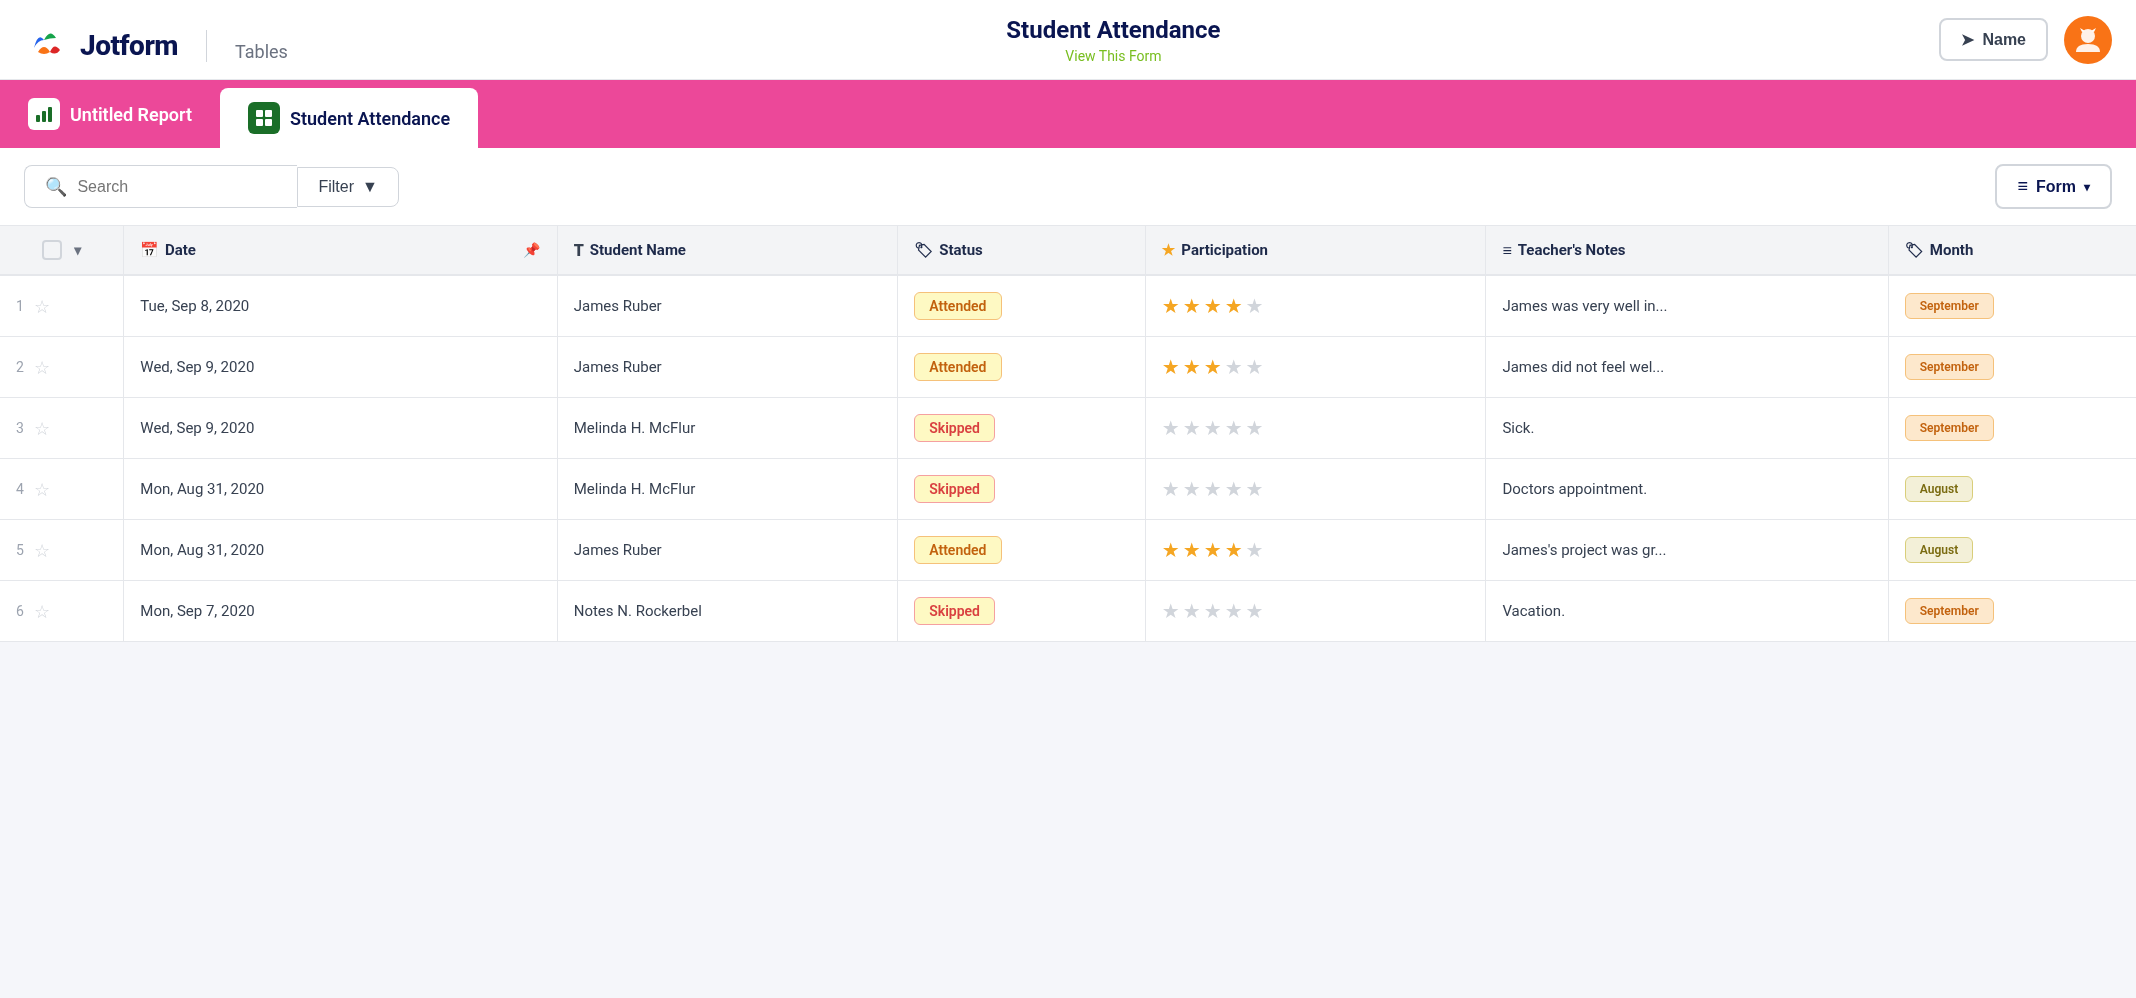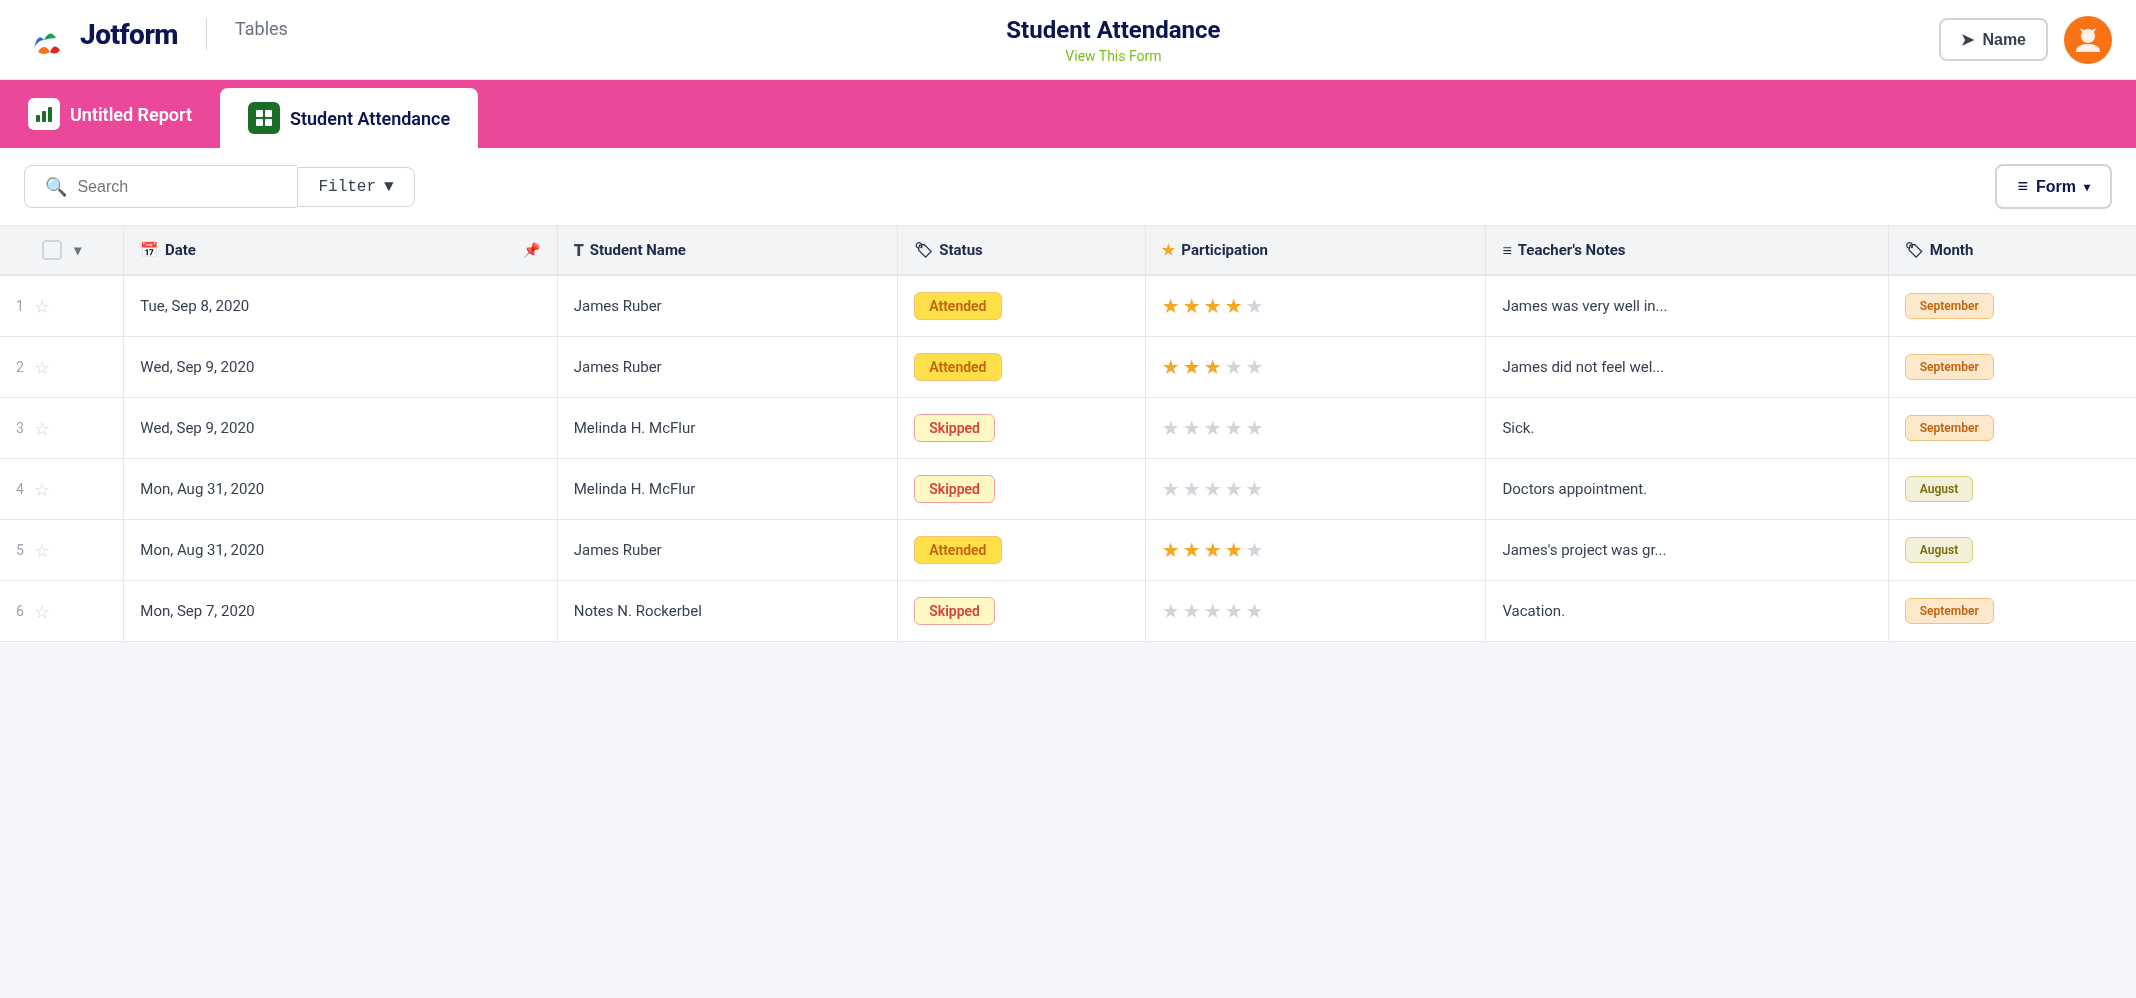--- a/index.html
+++ b/index.html
@@ -9,21 +9,21 @@
     .header {
       display: flex;
       align-items: center;
       background: #fff;
       padding: 0 24px;
       height: 80px;
       border-bottom: 1px solid #e5e7eb;
     }
     .logo-area {
       display: flex;
-      align-items: flex-start;
+      align-items: flex-end;
       gap: 12px;
     }
     .logo-icon {
       width: 44px;
       height: 44px;
     }
     .logo-text {
       font-size: 28px;
       font-weight: 800;
       color: #0a1551;
@@ -157,21 +157,20 @@
       display: flex;
       align-items: center;
       gap: 8px;
       padding: 10px 20px;
       border: 1.5px solid #d1d5db;
       border-radius: 0 8px 8px 0;
       background: #fff;
       font-size: 16px;
       color: #374151;
       cursor: pointer;
-      font-family: Liberation Mono, monospace;
     }
     .form-btn {
       display: flex;
       align-items: center;
       gap: 8px;
       padding: 10px 20px;
       border: 2px solid #d1d5db;
       border-radius: 8px;
       background: #fff;
       font-size: 16px;
@@ -237,21 +236,21 @@
     .star-icon { font-size: 18px; color: #d1d5db; cursor: pointer; }
 
     .status-badge {
       display: inline-block;
       padding: 5px 14px;
       border-radius: 6px;
       font-size: 14px;
       font-weight: 600;
     }
     .status-attended {
-      background: #fde047;
+      background: #fef9c3;
       color: #c2620e;
       border: 1px solid #f5c17a;
     }
     .status-skipped {
       background: #fef9c3;
       color: #d94040;
       border: 1px solid #f5a0a0;
     }
 
     .stars {

